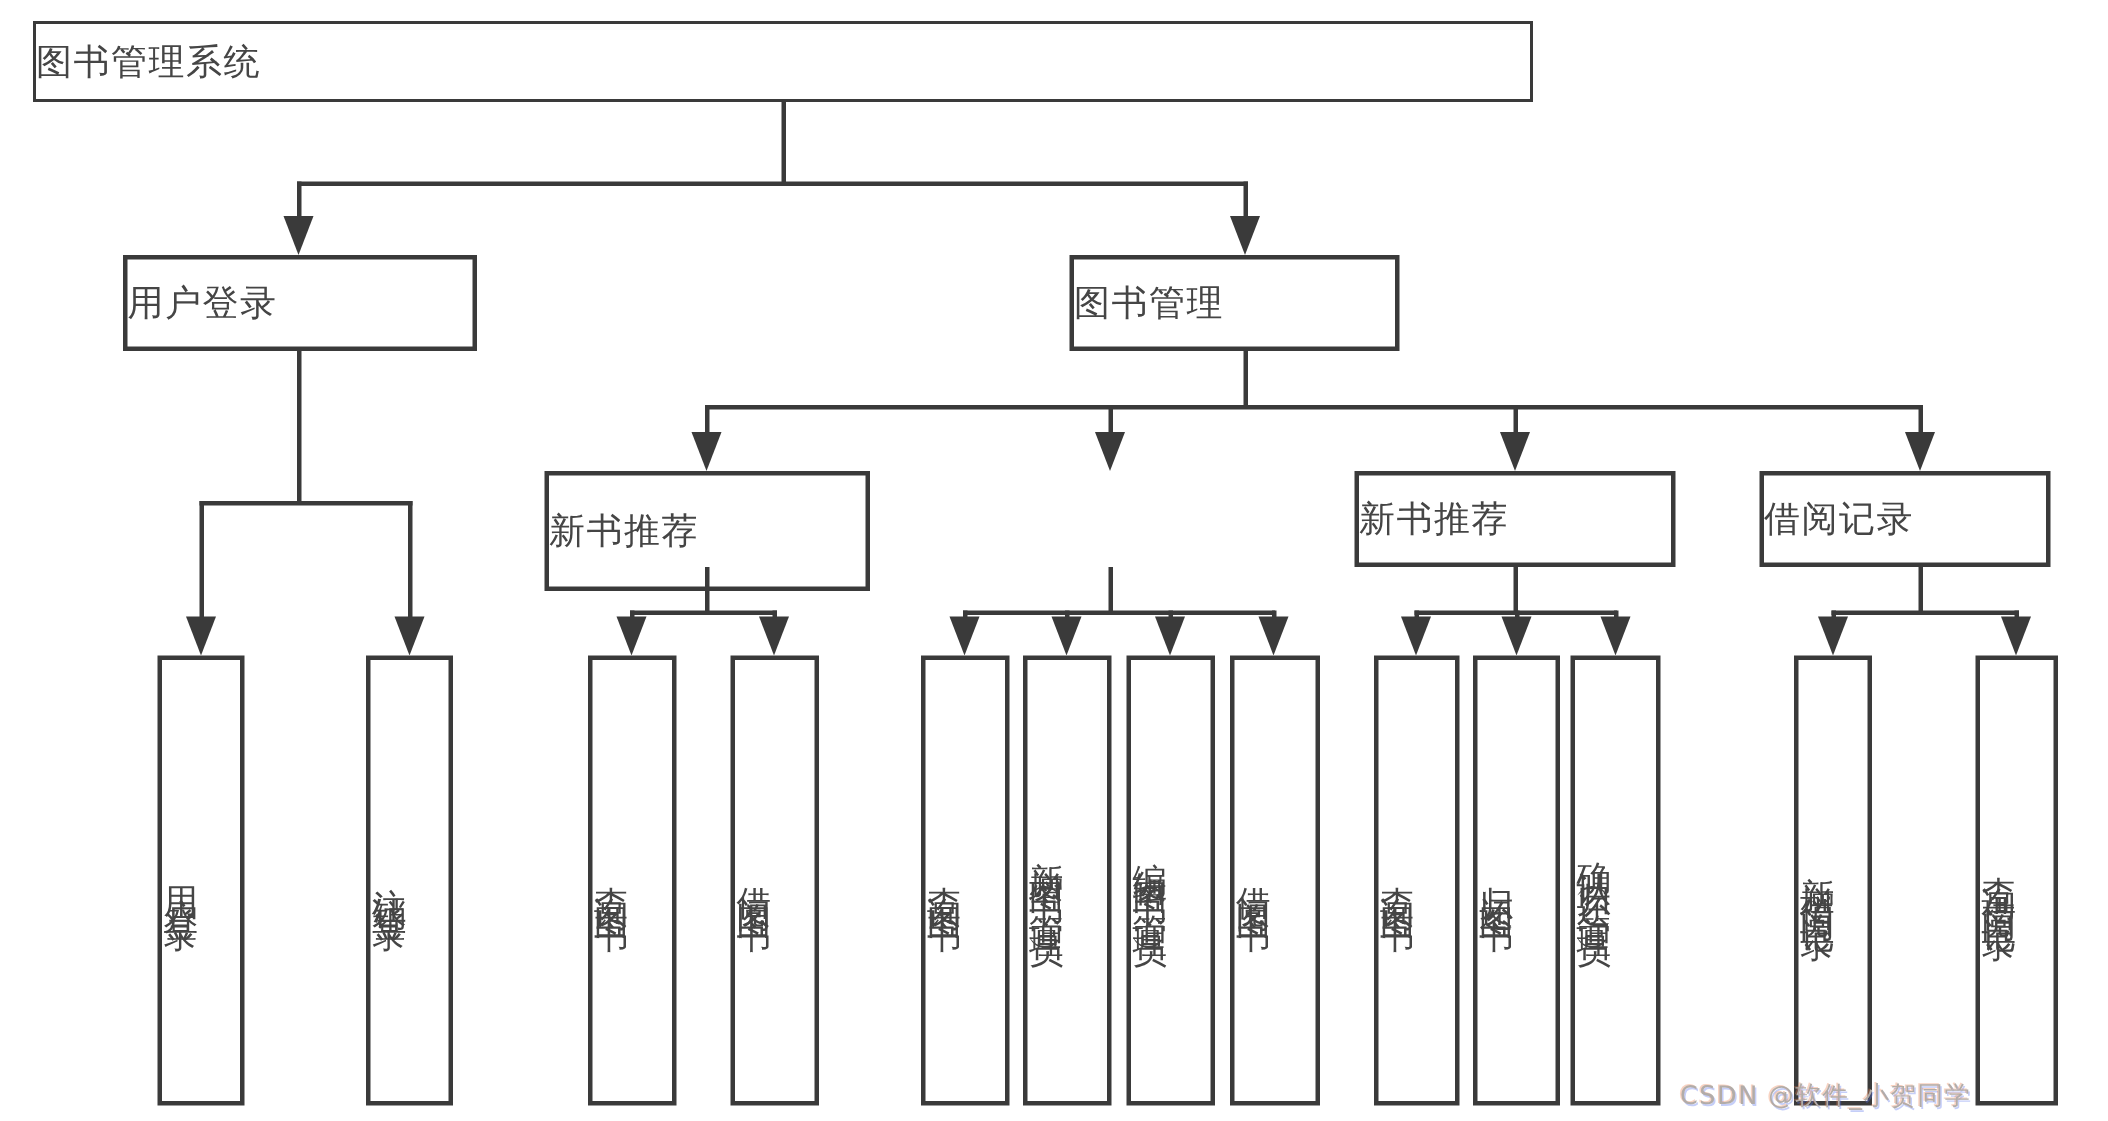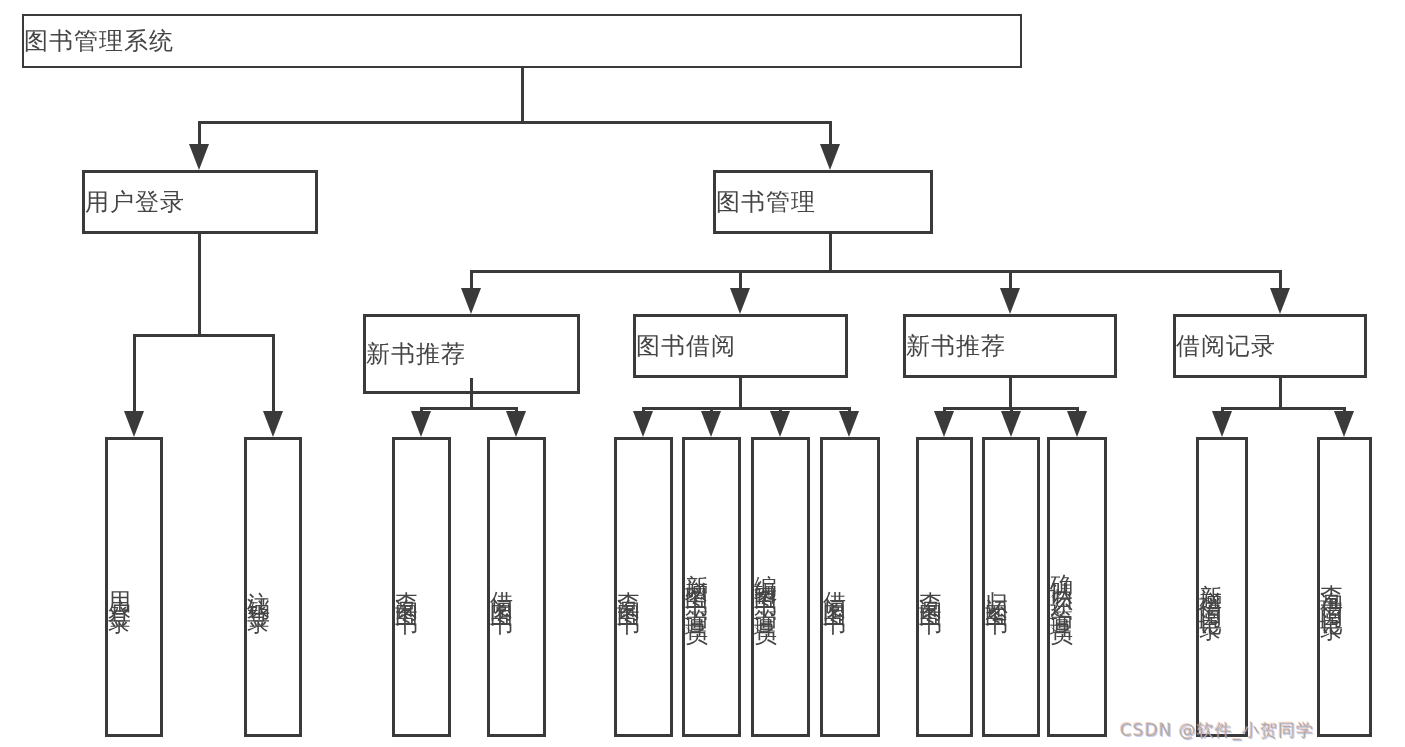--- a/index.html
+++ b/index.html
@@ -93,23 +93,20 @@
   <div class="vline" style="left:739px;top:270px;height:22px"></div>
   <div class="arrow" style="left:730px;top:288px"></div>
   <div class="vline" style="left:1009px;top:270px;height:22px"></div>
   <div class="arrow" style="left:1000px;top:288px"></div>
   <div class="vline" style="left:1279px;top:270px;height:22px"></div>
   <div class="arrow" style="left:1270px;top:288px"></div>
 
   <div class="box" style="left:363px;top:314px;width:217px;height:80px">
     <span class="lbl">新书推荐</span>
   </div>
-  <div class="box" style="left:633px;top:314px;width:215px;height:64px">
-    <span class="lbl">图书借阅</span>
-  </div>
   <div class="box" style="left:903px;top:314px;width:214px;height:64px">
     <span class="lbl">新书推荐</span>
   </div>
   <div class="box" style="left:1173px;top:314px;width:194px;height:64px">
     <span class="lbl">借阅记录</span>
   </div>
 
   <div class="vline" style="left:470px;top:378px;height:32px"></div>
   <div class="hline" style="left:420px;top:407px;width:98px"></div>
   <div class="vline" style="left:420px;top:407px;height:12px"></div>

